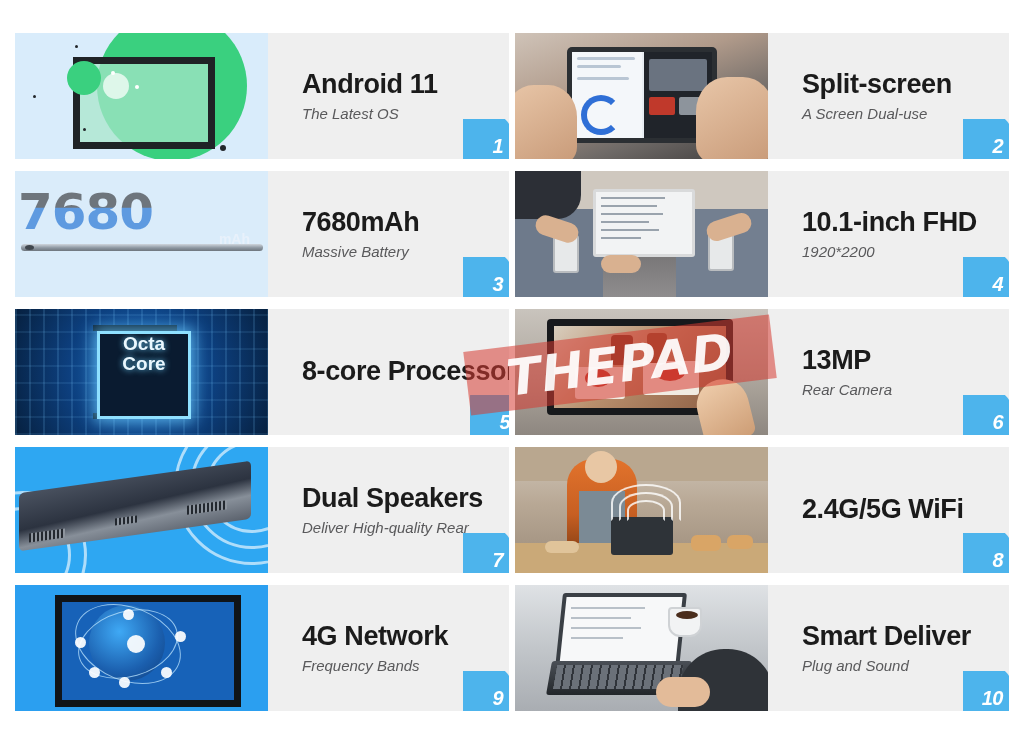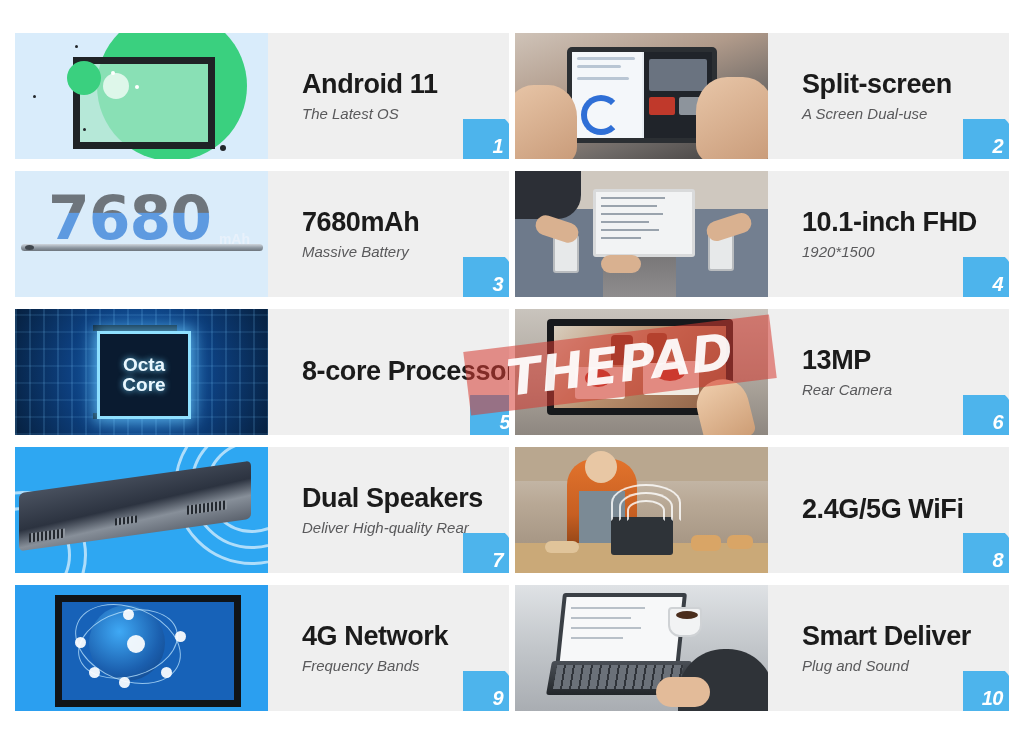--- a/index.html
+++ b/index.html
@@ -117,25 +117,24 @@
   .m-split .thumb{position:absolute;background:#6a7380;border-radius:2px;}
   .m-split .hand{
     position:absolute;border-radius:40% 40% 18px 18px;
     background:linear-gradient(150deg,#e8c6a8,#c89a78);
   }
 
   
   .m-batt{background:#daecfa;}
   .m-batt .num7680{
     position:absolute;left:3px;top:12px;
-    font-size:60px;font-weight:bold;letter-spacing:-1px;
+    font-size:50px;font-weight:bold;letter-spacing:-1px;
     background:linear-gradient(180deg,#6e757c 0%,#6e757c 42%,#5e9ae0 43%,#5e9ae0 100%);
     -webkit-background-clip:text;background-clip:text;color:transparent;
     font-family:"DejaVu Sans", sans-serif;
-    margin-left:30px;
   }
   .m-batt .mah{
     position:absolute;right:18px;top:60px;color:#e8f1fb;font-size:14px;font-weight:bold;
   }
   .m-batt .slab{
     position:absolute;left:6px;top:73px;width:242px;height:7px;border-radius:4px;
     background:linear-gradient(180deg,#cfd6dd,#8d97a1 55%,#6d757d);
   }
   .m-batt .cam{position:absolute;left:10px;top:74px;width:9px;height:5px;border-radius:50%;background:#40474e;}
 
@@ -158,21 +157,21 @@
   .m-octa .circuit{
     position:absolute;inset:0;
     background:
       repeating-linear-gradient(90deg, rgba(120,200,255,0.16) 0 2px, transparent 2px 14px),
       repeating-linear-gradient(0deg, rgba(120,200,255,0.11) 0 2px, transparent 2px 17px);
   }
   .m-octa .chip{
     position:absolute;left:82px;top:22px;width:88px;height:82px;
     background:#0a1b30;border:3px solid #8fe0ff;
     box-shadow:0 0 14px 3px rgba(110,205,255,0.75);
-    display:flex;flex-direction:column;align-items:center;justify-content:center;
+    display:flex;flex-direction:column;align-items:center;
   }
   .m-octa .chip span{color:#eaf8ff;font-size:19px;font-weight:bold;line-height:1.05;text-shadow:0 0 6px #6fd3ff;}
   .m-octa .pin{position:absolute;background:#0b2034;}
 
   
   .m-cam{background:linear-gradient(180deg,#c9c4bd 0%,#ada69d 55%,#8e8780 100%);}
   .m-cam .dev{
     position:absolute;left:32px;top:10px;width:186px;height:96px;
     background:#17191c;border-radius:4px;
   }
@@ -355,21 +354,21 @@
       <div class="tline" style="left:86px;top:58px;width:58px;"></div>
       <div class="tline" style="left:86px;top:66px;width:40px;"></div>
       <div class="phone" style="left:38px;top:64px;"></div>
       <div class="phone" style="right:34px;top:62px;"></div>
       <div class="arm" style="left:20px;top:48px;width:44px;height:20px;transform:rotate(18deg);"></div>
       <div class="arm" style="right:16px;top:46px;width:46px;height:20px;transform:rotate(-18deg);"></div>
       <div class="arm" style="left:86px;top:84px;width:40px;height:18px;"></div>
     </div>
     <div class="info">
       <div class="title">10.1-inch FHD</div>
-      <div class="subtitle">1920*1500</div>
+      <div class="subtitle">1920*2200</div>
       <div class="badge">
         <div class="disc"></div>
         <div class="num">4</div>
       </div>
     </div>
   </div>
 
   <div class="card">
     <div class="media m-octa">
       <div class="circuit"></div>

